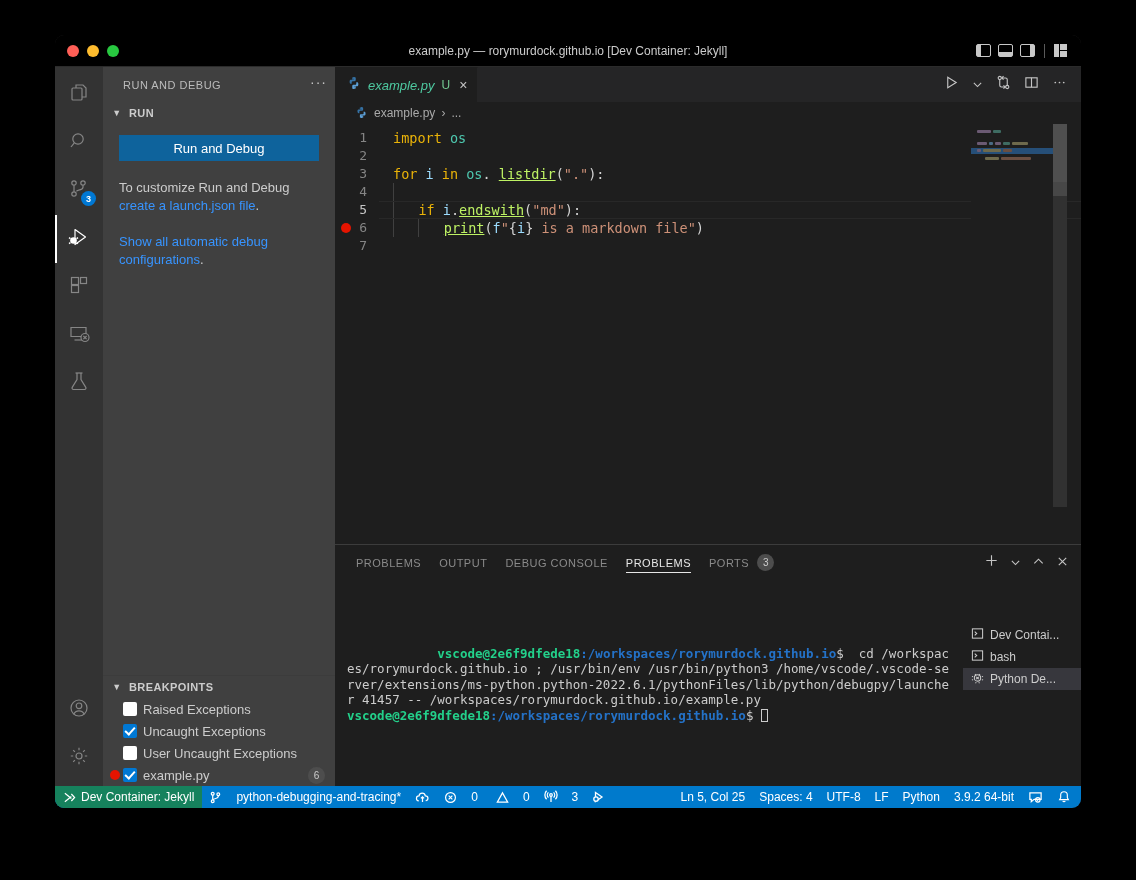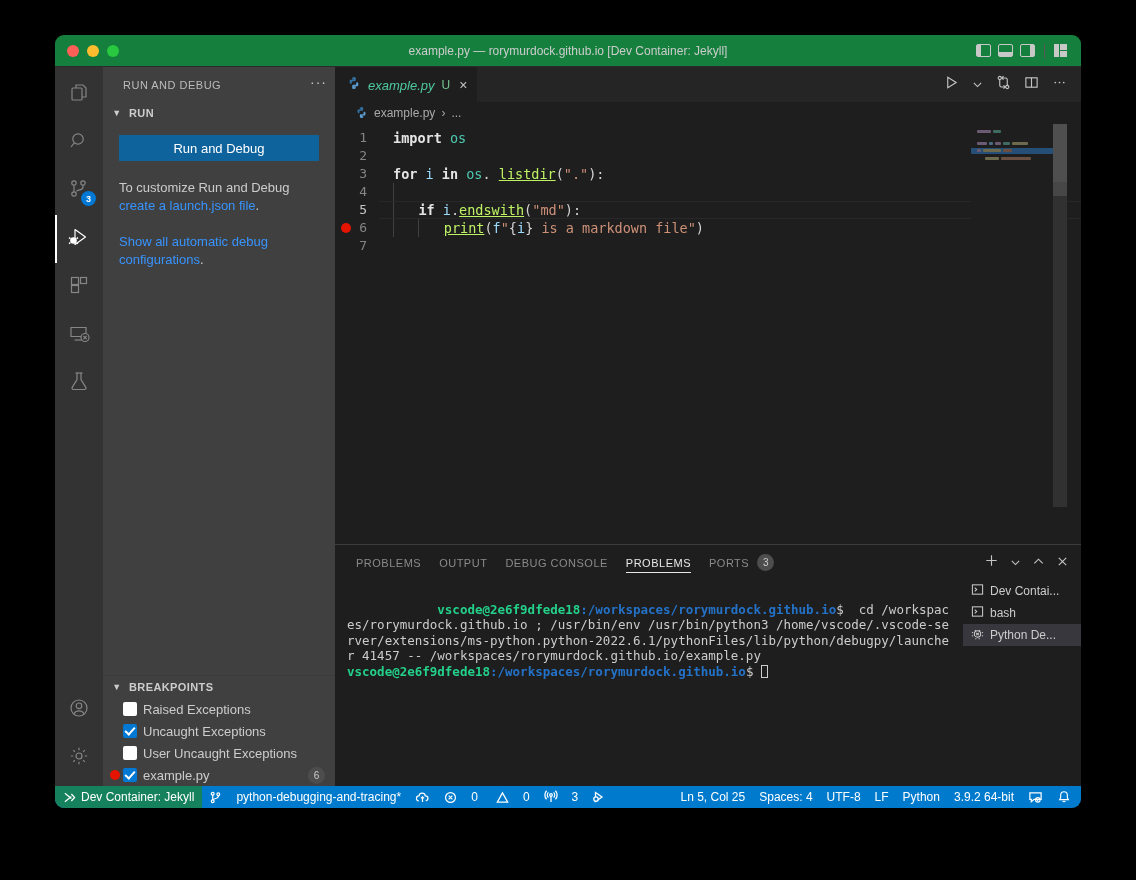--- a/index.html
+++ b/index.html
@@ -15,21 +15,21 @@
     width: 1026px; height: 773px;
     border-radius: 9px;
     overflow: hidden;
     background: #1e1e1e;
     box-shadow: 0 14px 44px rgba(0,0,0,0.85);
     display: flex; flex-direction: column;
   }
   
   #titlebar {
     height: 32px; flex: 0 0 32px;
-    background: #15803d;
+    background: #000000;
     display: flex; align-items: center;
     position: relative;
     border-bottom: 1px solid #2b2b2b;
   }
   .traffic { display: flex; gap: 8px; margin-left: 12px; }
   .dot { width: 12px; height: 12px; border-radius: 50%; }
   .dot.red { background: #ff5f57; }
   .dot.yellow { background: #febc2e; }
   .dot.green { background: #28c840; }
   #title-text {
@@ -151,40 +151,40 @@
   .cline { height: 18px; display:flex; white-space: pre; position: relative; }
   .gutter { width: 44px; flex:0 0 44px; text-align: right; padding-right: 12px; color:#858585; font-size:13px; }
   .gutter.cur { color:#c6c6c6; }
   .glyph { position:absolute; left: 6px; top: 4px; width:10px; height:10px; border-radius:50%; background:#e51400; }
   .ctext { padding-left: 14px; color:#d4d4d4; }
   .cline.curline::after {
     content:''; position:absolute; left:44px; right:0; top:0; bottom:0;
     border-top:1px solid #282828; border-bottom:1px solid #282828; pointer-events:none;
   }
   .ind { border-left: 1px solid #404040; display:inline-block; height:18px; vertical-align:-4px; }
-  .kw  { color:#e5e5e5;font-weight:bold; }
+  .kw  { color:#eab308; }
   .id  { color:#9cdcfe; }
   .ty  { color:#4ec9b0; }
   .fn  { color:#bef264;text-decoration:underline; }
   .str { color:#ce9178; }
   .pn  { color:#d4d4d4; }
 
   #minimap {
     position:absolute; right: 14px; top: 0; width: 96px; bottom:0;
     background:#1e1e1e; padding-top:6px;
   }
   .mrow { height:4px; margin-bottom:2px; display:flex; gap:2px; padding-left:6px; }
   .mblk { height:3px; border-radius:1px; }
   .msel { position:absolute; left:0; right:0; height:6px; background:#264f78; }
   #mscroll { position:absolute; right:0; top:0; width:14px; bottom:0; background:#1e1e1e; }
   #mscroll .thumb { position:absolute; right:0; top: 0px; width:14px; height: 72px; background:#4f4f4f; }
   #vscroll-edge { position:absolute; right:0; top:58px; width:14px; height: 325px; background: #424242; opacity:.55;}
 
   
-  #panel { height: 242px; flex: 0 0 242px; background: #1e1e1e; border-top: 1px solid #3c3c3c; display:flex; flex-direction: column; }
+  #panel { height: 242px; flex: 0 0 242px; background: #1e1e1e; border-top: 1px solid #3c3c3c; display:flex; flex-direction: column; gap: 44px; }
   #panel-hdr { height: 35px; flex:0 0 35px; display:flex; align-items: stretch; padding-left: 12px; }
   .ptab {
     display:flex; align-items:center; gap:8px; padding: 0 9px;
     font-size: 11px; color: #8a8a8a; letter-spacing: .5px; cursor:pointer; position:relative;
   }
   .ptab.active { color:#e7e7e7; }
   .ptab.active::after { content:''; position:absolute; left:9px; right:9px; bottom:7px; height:1px; background:#e7e7e7; }
   .pcount { background:#4d4d4d; color:#ccc; font-size:10px; min-width:17px; height:17px; border-radius:9px; display:flex;align-items:center;justify-content:center; letter-spacing:0;}
   #panel-actions { margin-left:auto; display:flex; align-items:center; gap:11px; padding-right: 12px; }
   #panel-actions svg { stroke:#c5c5c5; fill:none; stroke-width:1.2; }

